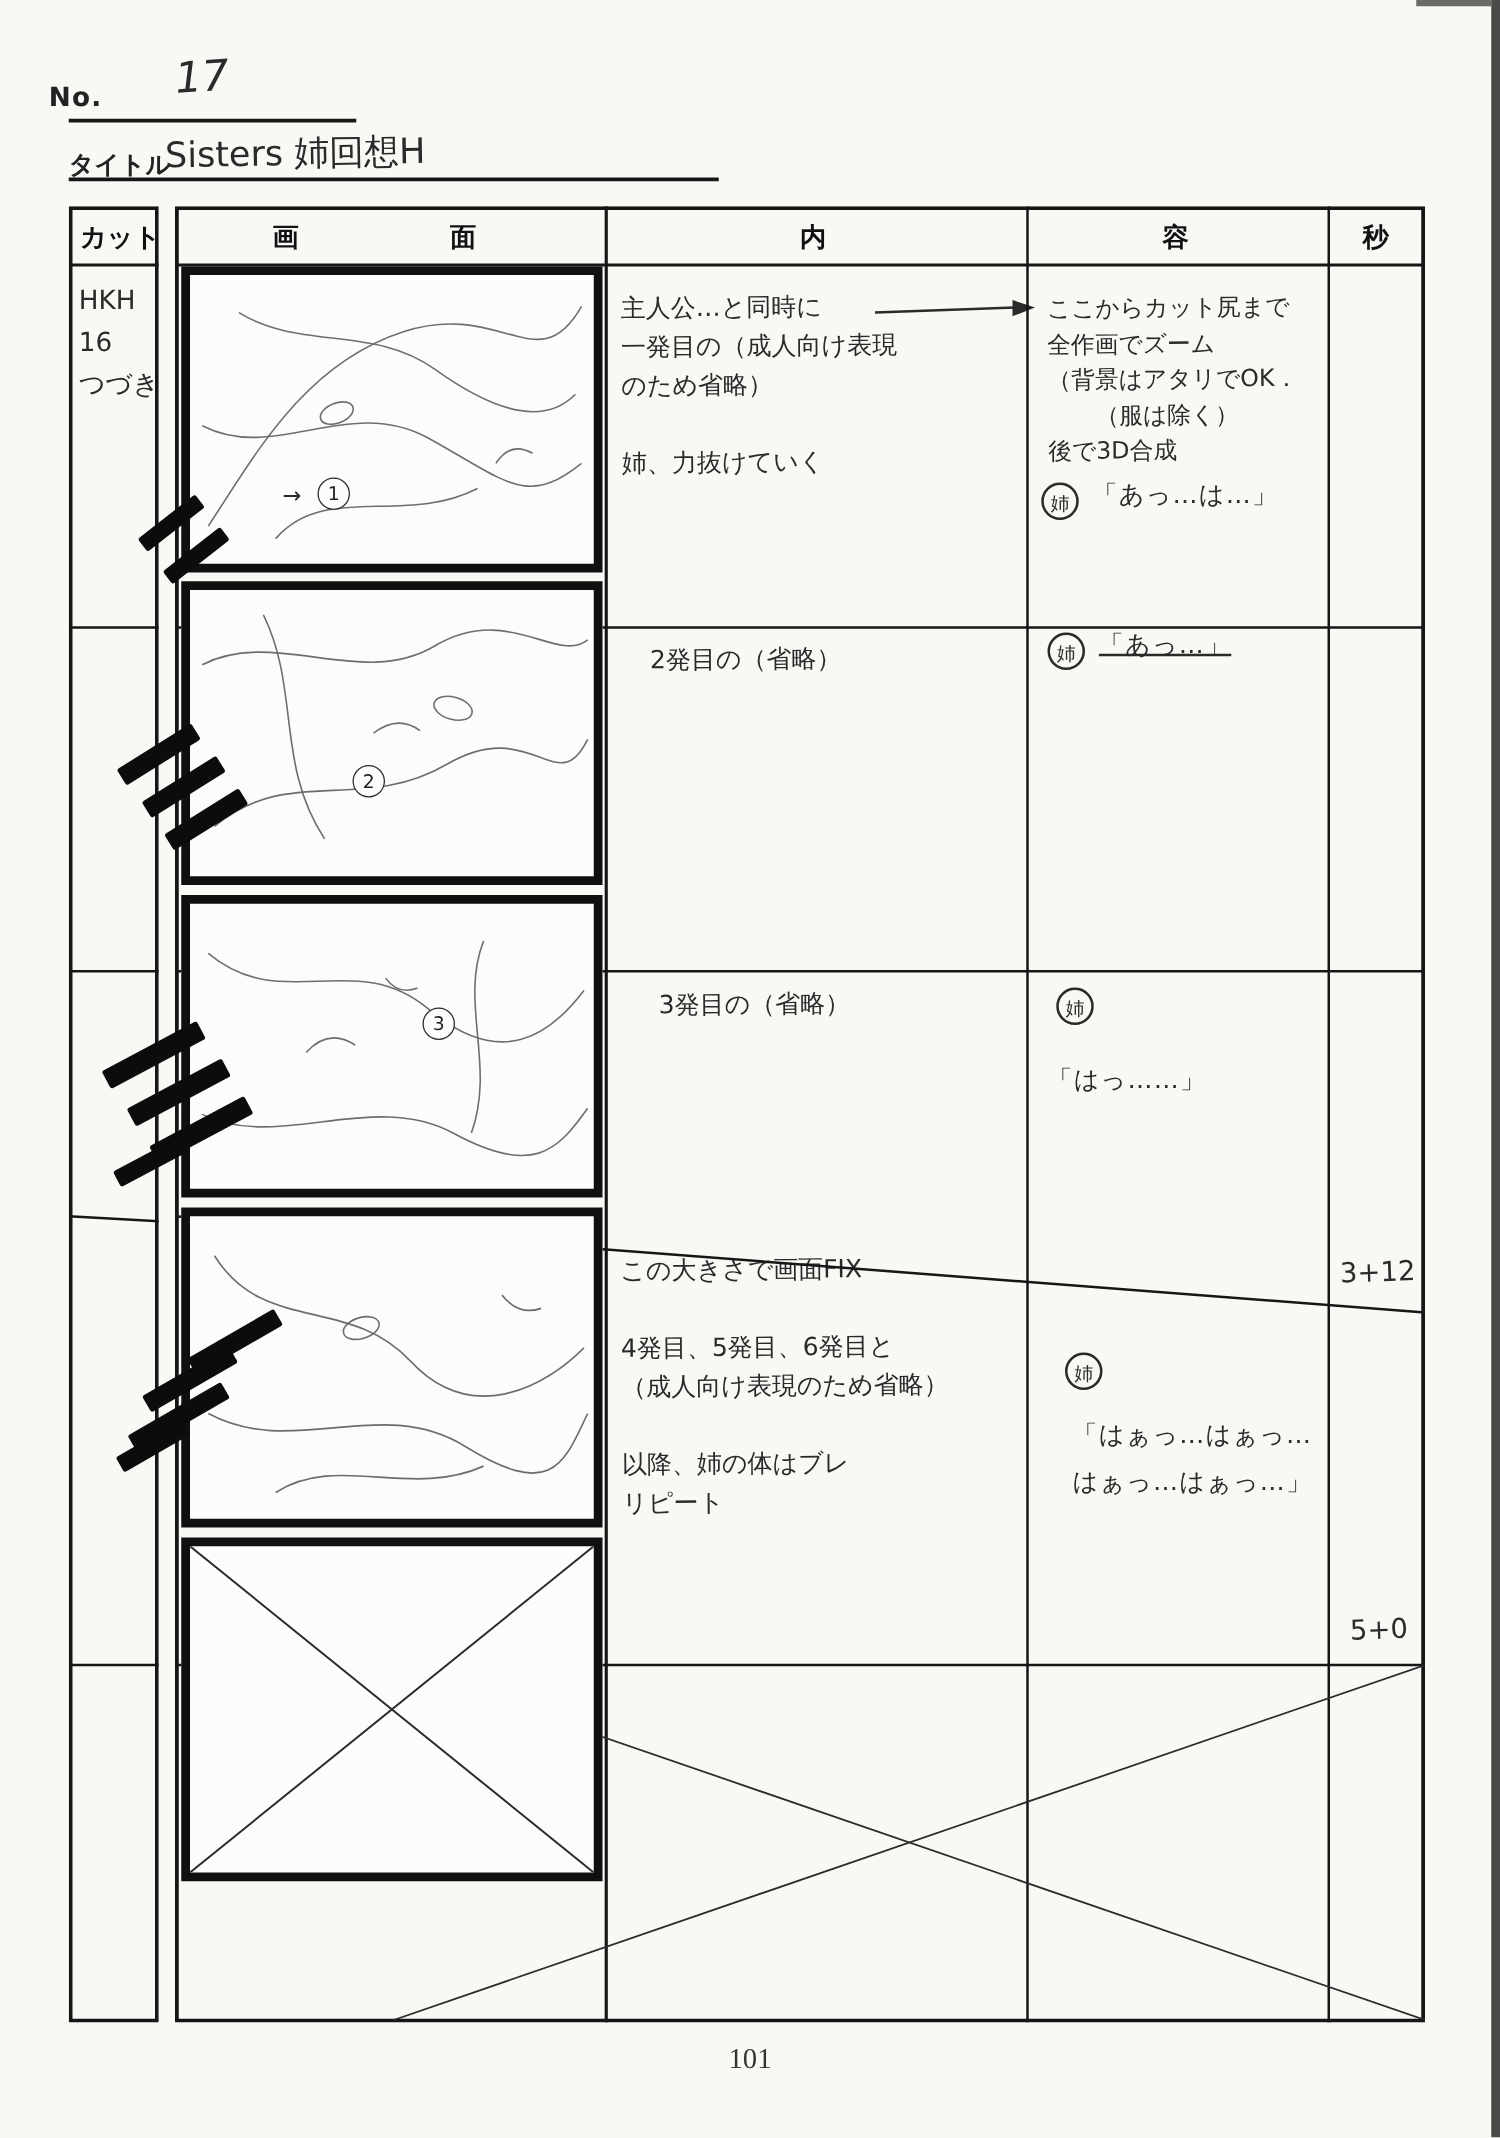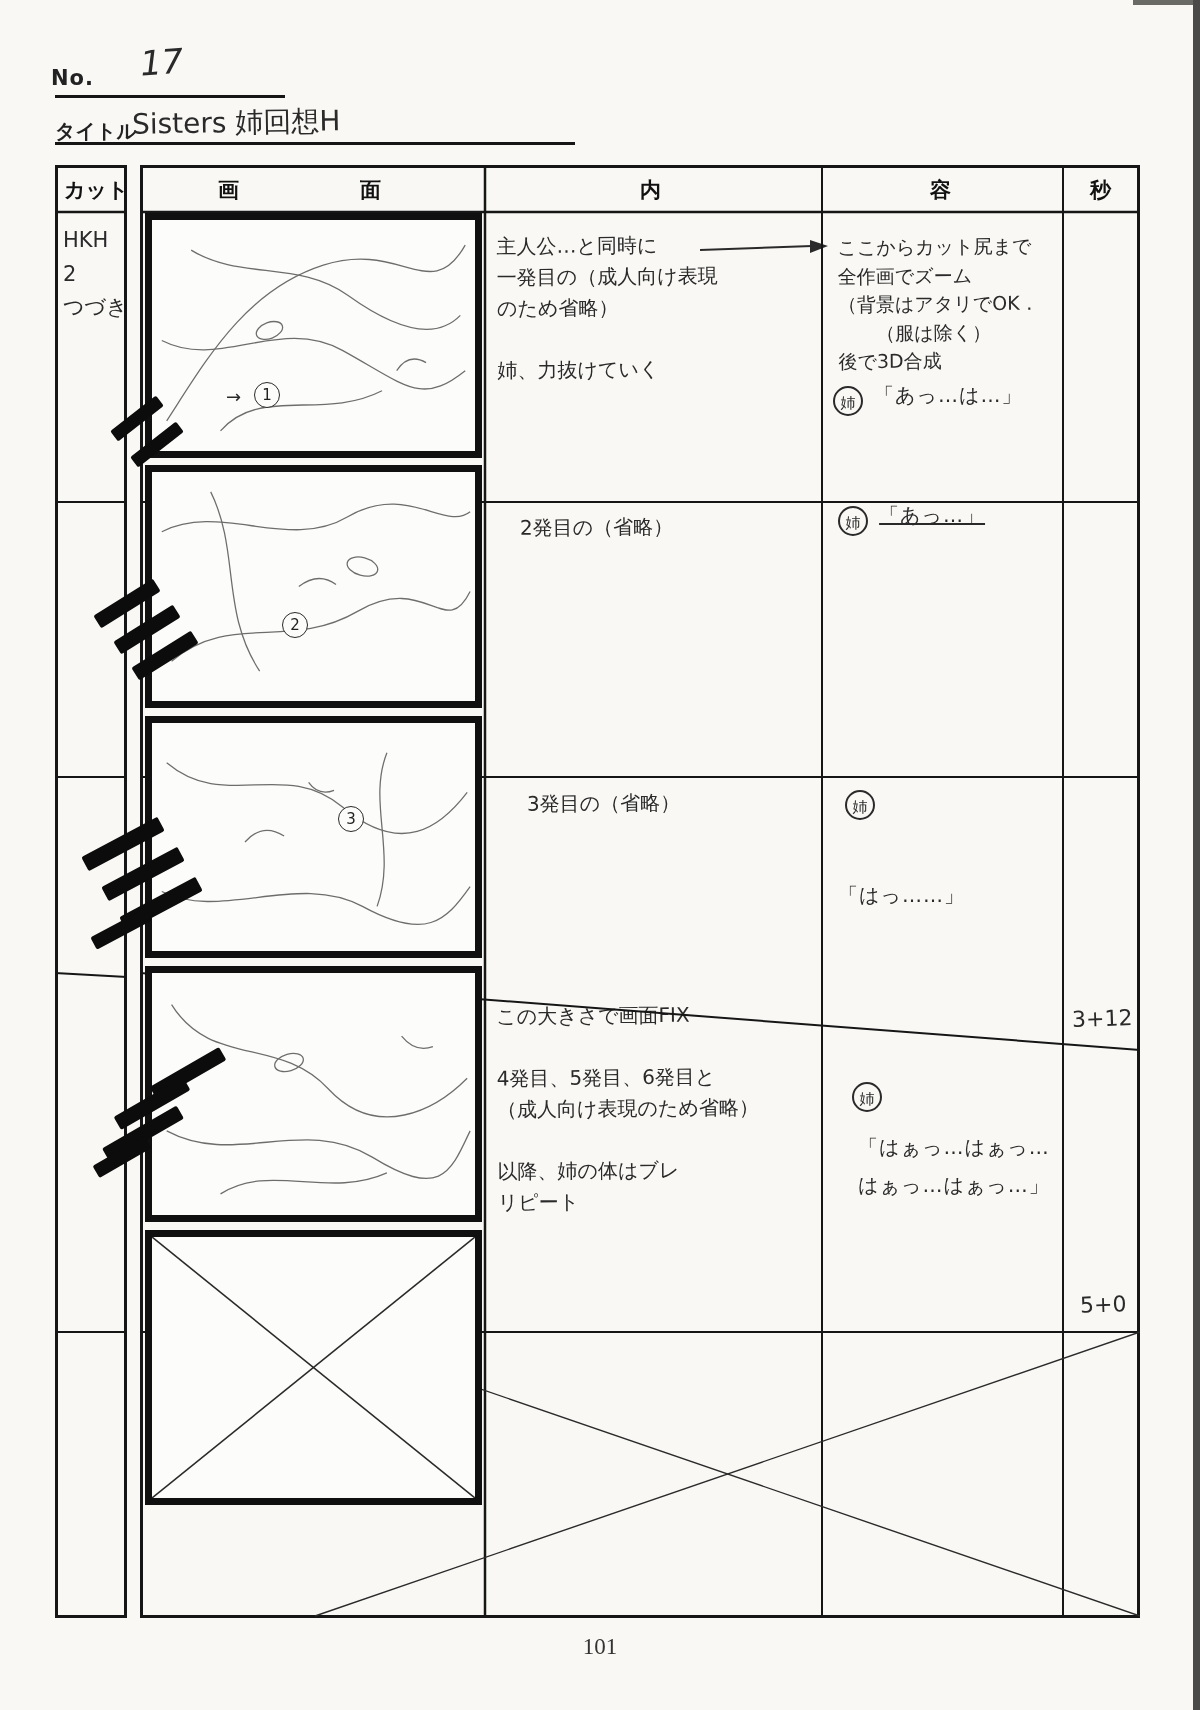--- a/index.html
+++ b/index.html
@@ -8,21 +8,21 @@
     background:#f9f8f5;
     font-family:"DejaVu Sans","Liberation Sans",sans-serif;
     color:#222;overflow:hidden;
   }
   .abs{position:absolute;}
   
   .scan-edge{right:0;top:0;width:7px;height:1710px;background:#4a4a48;}
   .scan-edge-top{right:7px;top:0;width:60px;height:5px;background:#6a6a66;}
 
   
-  .no-label{left:51px;top:66px;font-weight:bold;font-size:21px;letter-spacing:1px;}
+  .no-label{left:39px;top:66px;font-weight:bold;font-size:21px;letter-spacing:1px;}
   .no-value{left:140px;top:42px;font-size:34px;transform:rotate(-4deg);font-style:italic;}
   .no-line{left:55px;top:95px;width:230px;height:0;border-bottom:3px solid #161616;}
   .title-label{left:55px;top:118px;font-weight:bold;font-size:20px;}
   .title-value{left:132px;top:104px;font-size:28px;transform:rotate(-1deg);}
   .title-line{left:55px;top:142px;width:520px;height:0;border-bottom:3px solid #161616;}
 
   
   .hand{color:#2a2a2a;}
   .pre{white-space:pre-line;}
 
@@ -92,21 +92,21 @@
 </svg>
 
 <div class="abs colhead" style="left:64px;top:176px;">カット</div>
 <div class="abs colhead" style="left:218px;top:176px;">画</div>
 <div class="abs colhead" style="left:360px;top:176px;">面</div>
 <div class="abs colhead" style="left:640px;top:176px;">内</div>
 <div class="abs colhead" style="left:930px;top:176px;">容</div>
 <div class="abs colhead" style="left:1090px;top:176px;">秒</div>
 
 <div class="abs hand pre" style="left:63px;top:224px;font-size:21px;line-height:1.6;">HKH
-2
+16
 つづき</div>
 
 <div class="abs frame" style="left:145px;top:213px;width:337px;height:245px;">
   <svg viewBox="0 0 330 230" preserveAspectRatio="none">
     <g fill="none" stroke="#555" stroke-width="1.3" opacity="0.85">
       <path d="M15,200 C55,140 95,70 175,45 S285,85 320,25"></path>
       <path d="M40,30 C90,60 150,40 200,75 S290,120 315,95"></path>
       <path d="M10,120 C70,150 130,95 195,130 S275,185 320,150"></path>
       <path d="M70,210 C110,165 175,200 235,170"></path>
       <ellipse cx="120" cy="110" rx="14" ry="8" transform="rotate(-20 120 110)"></ellipse>
@@ -211,21 +211,21 @@
 <div class="abs hand note" style="left:520px;top:512px;transform:rotate(-0.5deg);">2発目の（省略）</div>
 <div class="abs" style="left:838px;top:506px;">
   <span class="speaker hand">姉</span>
   <span class="dlg hand" style="position:relative;top:-6px;left:6px;text-decoration:underline;">「あっ…」</span>
 </div>
 
 <div class="abs hand note" style="left:527px;top:788px;transform:rotate(-0.5deg);">3発目の（省略）</div>
 <div class="abs">
     <span class="speaker hand" style="position:absolute;left:845px;top:790px;">姉</span>
   </div>
-<div class="abs hand dlg" style="left:838px;top:882px;">「はっ……」</div>
+<div class="abs hand dlg" style="left:838px;top:850px;">「はっ……」</div>
 <div class="abs hand sec" style="left:1072px;top:1006px;">3+12</div>
 
 <div class="abs hand note pre" style="left:497px;top:1000px;width:315px;transform:rotate(-0.5deg);">この大きさで画面FIX
 
 4発目、5発目、6発目と
 （成人向け表現のため省略）
 
 以降、姉の体はブレ
 リピート</div>
 <div class="abs">

